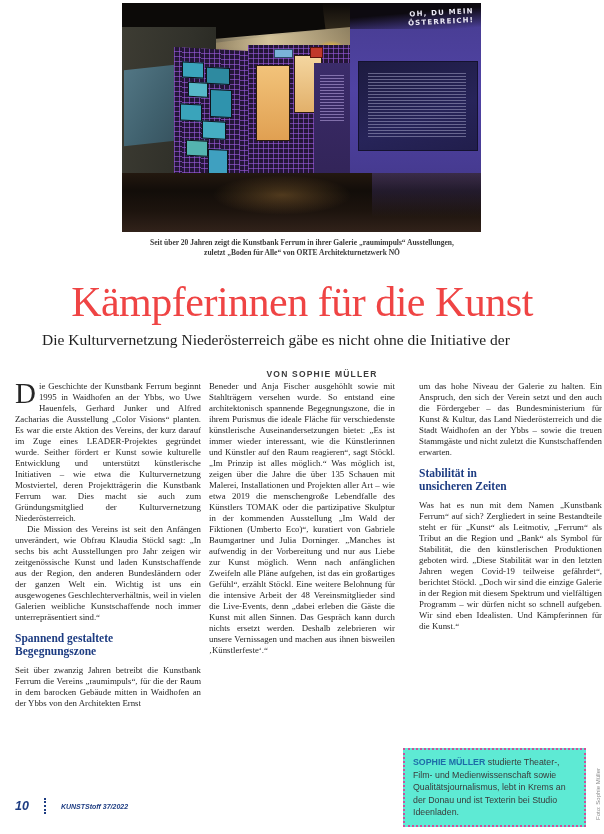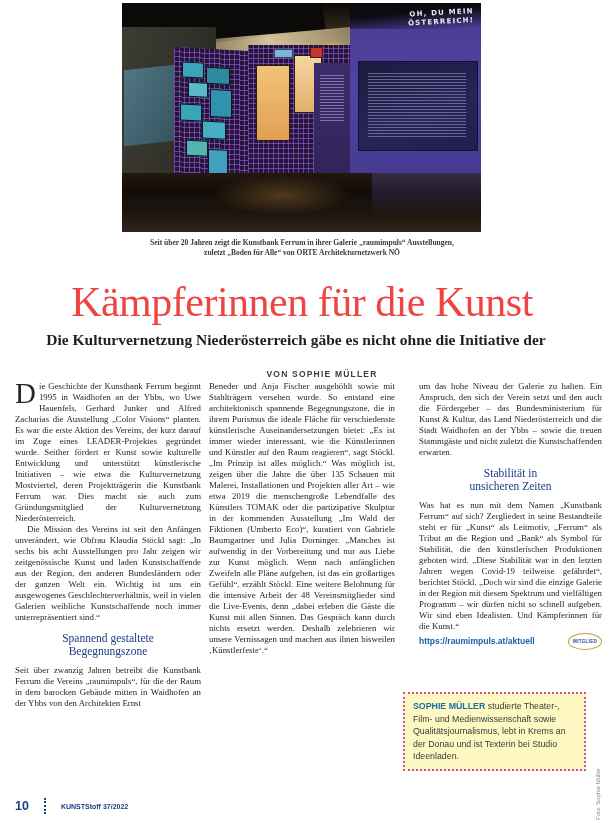--- a/index.html
+++ b/index.html
@@ -32,50 +32,50 @@
   .ph-refl-warm{left:90px;top:172px;width:140px;height:40px;background:radial-gradient(ellipse at center,rgba(235,170,80,.28) 0%,rgba(235,170,80,0) 70%);}
   .ph-refl-purple{left:250px;top:170px;width:109px;height:44px;background:linear-gradient(180deg,rgba(100,80,180,.35),rgba(100,80,180,0));}
   .ph-walltext{left:238px;top:7px;width:114px;color:#eceaf6;font-family:"DejaVu Sans",sans-serif;
     font-size:7px;font-weight:bold;letter-spacing:1.2px;text-align:right;line-height:9px;transform:rotate(-3deg);}
 
   
   .caption{position:absolute;left:90px;top:238px;width:424px;text-align:center;
     font-family:Liberation Serif, serif;font-size:7.5px;font-weight:bold;color:#3a3a3a;line-height:10px;}
   .headline{position:absolute;left:0;top:278px;width:604px;margin:0;text-align:center;
     font-size:42px;font-weight:normal;color:#ef4444;letter-spacing:-0.5px;}
-  .dek{position:absolute;left:36px;top:330px;width:520px;text-align:center;
-    font-size:15.5px;line-height:19px;color:#1f1f1f;font-weight:bold;}
+  .dek{position:absolute;left:42px;top:330px;width:520px;text-align:left;
+    font-size:15.5px;line-height:19px;color:#1f1f1f;}
   .byline{position:absolute;left:0;top:369px;width:604px;text-align:center;
     font-family:"Liberation Sans",sans-serif;font-size:8.5px;font-weight:bold;letter-spacing:1.2px;color:#3c3c3c;margin-left:20px;}
 
   
   .col{position:absolute;top:381px;width:186px;height:410px;overflow:hidden;
     font-size:8.8px;line-height:11px;text-align:justify;color:#262626;}
   .col p{margin:0;}
   .col p.indent{text-indent:12px;}
   .col1{left:15px;}
   .col2{left:209px;}
   .col3{left:419px;width:183px;height:322px;}
   .dropcap{float:left;font-size:29px;line-height:23px;padding:1px 3px 0 0;}
-  .subhead{margin:9px 0 7px;text-align:center;color:#1d3c82;font-size:11.5px;line-height:13px;font-weight:normal;}
+  .subhead{margin:9px 0 7px;color:#1d3c82;font-size:11.5px;line-height:13px;font-weight:bold;}
   .linkline{display:flex;justify-content:space-between;align-items:center;margin-top:1px;
     font-family:"Liberation Sans",sans-serif;}
   .link{font-weight:bold;color:#1c5fa6;font-size:8.5px;text-decoration:none;}
   .badge{font-size:4.5px;font-weight:bold;color:#2a3f8f;border:1px solid #c99a2e;
     border-radius:50%;padding:2px 4px;letter-spacing:.3px;white-space:nowrap;}
 
   
-  .bio{position:absolute;left:403px;top:692px;width:183px;box-sizing:border-box;
-    background:#fef9c3;border:2px dotted #cf4f9b;padding:6px 8px;
+  .bio{position:absolute;left:403px;top:748px;width:183px;box-sizing:border-box;
+    background:#5eead4;border:2px dotted #cf4f9b;padding:6px 8px;
     font-family:"Liberation Sans",sans-serif;font-size:8.8px;line-height:12.5px;color:#3a3a3a;}
   .bio-name{font-weight:bold;color:#1d6ca8;}
 
   
   .footer-left{position:absolute;left:15px;top:798px;display:flex;align-items:center;gap:15px;
-    font-family:"Liberation Sans",sans-serif;}
+    font-family:"Liberation Sans",sans-serif;font-style:italic;}
   .page-num{color:#1d3c82;font-weight:bold;font-size:12.5px;}
   .dots-v{height:16px;border-left:2px dotted #1d3c82;}
   .issue{color:#1d3c82;font-weight:bold;font-size:7px;}
   .footer-center{position:absolute;left:0;top:799px;width:604px;text-align:center;}
   .section{display:inline-block;font-family:"Liberation Sans",sans-serif;color:#1d3c82;font-weight:bold;
     font-size:10px;letter-spacing:1.5px;border-bottom:2px dotted #1d3c82;padding-bottom:3px;}
   .credit{position:absolute;right:3px;bottom:14px;writing-mode:vertical-rl;transform:rotate(180deg);
     font-family:"Liberation Sans",sans-serif;font-size:6px;color:#8a8a8a;white-space:nowrap;}
 </style>
 </head>
@@ -149,24 +149,20 @@
     <p>Beneder und Anja Fischer ausgehöhlt sowie mit Stahlträgern versehen wurde. So entstand eine architektonisch spannende Begegnungszone, die in ihrem Purismus die ideale Fläche für verschiedenste künstlerische Auseinandersetzungen bietet: „Es ist immer wieder interessant, wie die Künstlerinnen und Künstler auf den Raum reagieren“, sagt Stöckl. „Im Prinzip ist alles möglich.“ Was möglich ist, zeigen über die Jahre die über 135 Schauen mit Malerei, Installationen und Projekten aller Art – wie etwa 2019 die menschengroße Lebendfalle des Künstlers TOMAK oder die partizipative Skulptur in der kommenden Ausstellung „Im Wald der Fiktionen (Umberto Eco)“, kuratiert von Gabriele Baumgartner und Julia Dorninger. „Manches ist aufwendig in der Vorbereitung und nur aus Liebe zur Kunst möglich. Wenn nach anfänglichen Zweifeln alle Pläne aufgehen, ist das ein großartiges Gefühl“, erzählt Stöckl. Eine weitere Belohnung für die intensive Arbeit der 48 Vereinsmitglieder sind die Live-Events, denn „dabei erleben die Gäste die Kunst mit allen Sinnen. Das Gespräch kann durch nichts ersetzt werden. Deshalb zelebrieren wir unsere Vernissagen und machen aus ihnen bisweilen ‚Künstlerfeste‘.“</p>
   </div>
 
   <div class="col col3">
     <p>um das hohe Niveau der Galerie zu halten. Ein Anspruch, den sich der Verein setzt und den auch die Fördergeber – das Bundesministerium für Kunst &amp; Kultur, das Land Niederösterreich und die Stadt Waidhofen an der Ybbs – sowie die treuen Stammgäste und nicht zuletzt die Kunstschaffenden erwarten.</p>
     <h2 class="subhead">
       <span>Stabilität in</span><br>
       <span>unsicheren Zeiten</span>
     </h2>
     <p>Was hat es nun mit dem Namen „Kunstbank Ferrum“ auf sich? Zergliedert in seine Bestandteile steht er für „Kunst“ als Leitmotiv, „Ferrum“ als Tribut an die Region und „Bank“ als Symbol für Stabilität, die den künstlerischen Produktionen geboten wird. „Diese Stabilität war in den letzten Jahren wegen Covid-19 teilweise gefährdet“, berichtet Stöckl. „Doch wir sind die einzige Galerie in der Region mit diesem Spektrum und vielfältigen Programm – wir dürfen nicht so schnell aufgeben. Wir sind eben Idealisten. Und Kämpferinnen für die Kunst.“</p>
-    <div class="linkline">
-      <a class="link" href="#">https://raumimpuls.at/aktuell</a>
-      <span class="badge">MITGLIED</span>
-    </div>
   </div>
 
   <div class="bio">
     <span class="bio-name">SOPHIE MÜLLER</span><span> studierte Theater-, Film- und Medienwissenschaft sowie Qualitätsjournalismus, lebt in Krems an der Donau und ist Texterin bei Studio Ideenladen.</span>
   </div>
 
   <div class="footer-left">
     <span class="page-num">10</span>
     <span class="dots-v"></span>
     <span class="issue">KUNSTStoff 37/2022</span>

